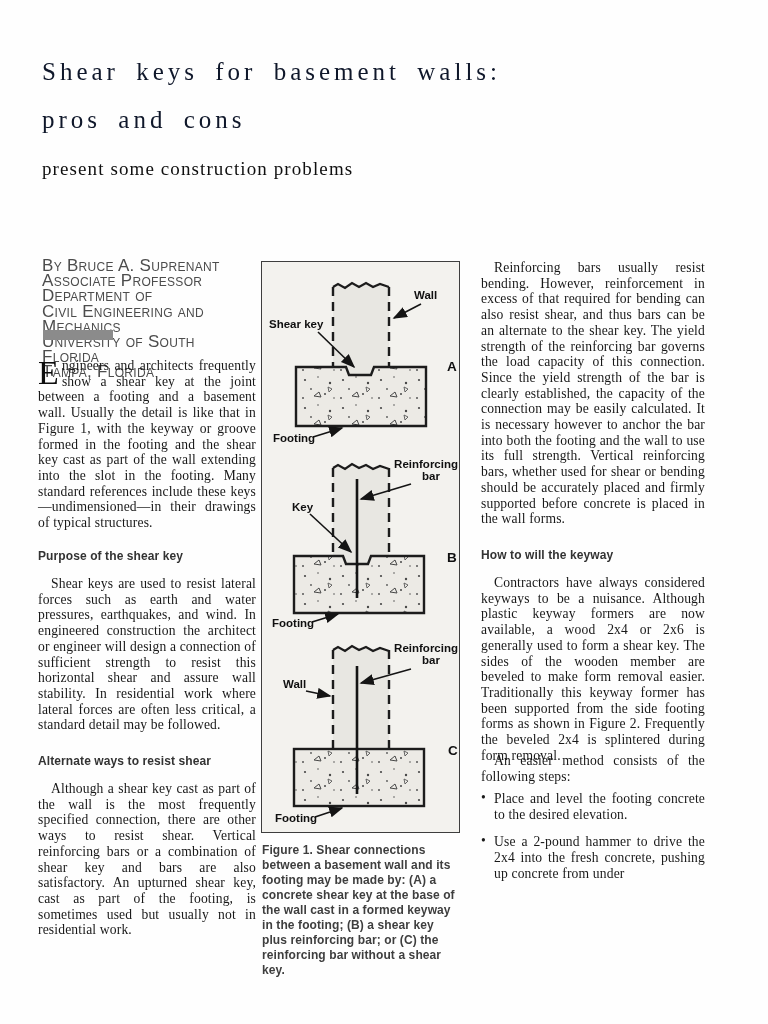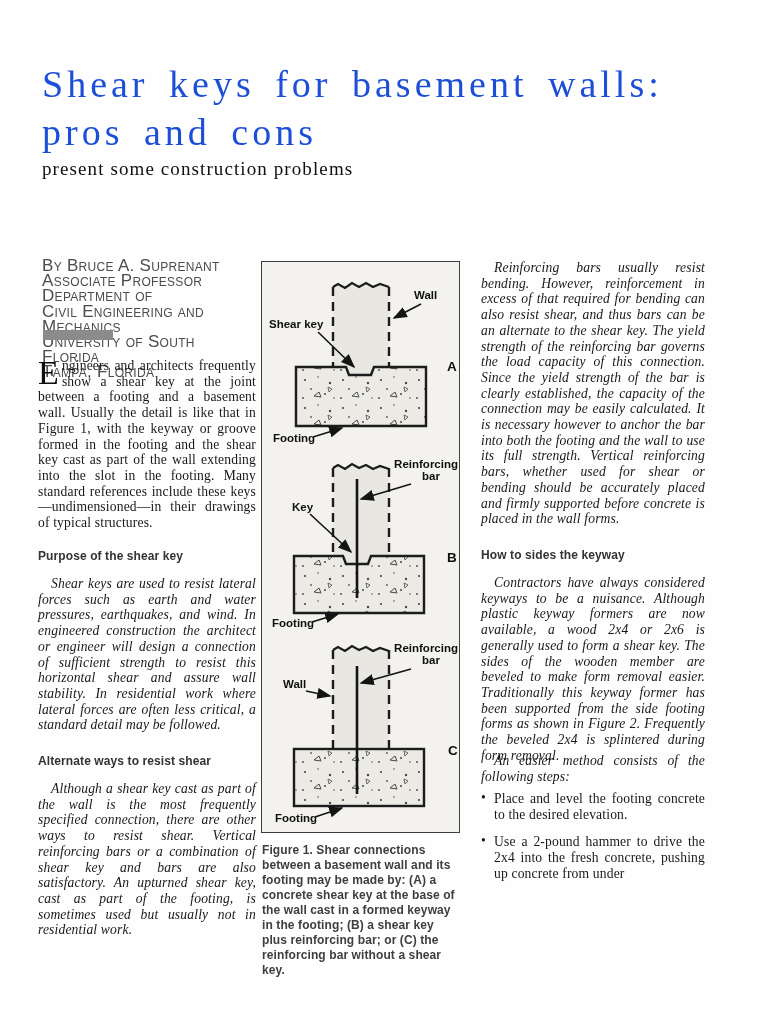--- a/index.html
+++ b/index.html
@@ -3,23 +3,23 @@
 <meta charset="utf-8">
 <style>
   html,body{margin:0;padding:0;background:#e8e8e8;}
   .page{
     position:relative; width:768px; height:1024px; margin:0 auto;
     background:#fefefe; overflow:hidden;
     font-family:"Liberation Serif", serif; color:#161616;
   }
   
   .title{
-    position:absolute; left:42px; top:60px; width:700px;
-    font-family:"Liberation Serif", serif; font-size:38px; line-height:48px;
-    letter-spacing:4px; word-spacing:7px; color:#1d4ed8; font-weight:normal;
+    position:absolute; left:42px; top:48px; width:700px;
+    font-family:"Liberation Serif", serif; font-size:25px; line-height:48px;
+    letter-spacing:4px; word-spacing:7px; color:#0f172a; font-weight:normal;
   }
   .subtitle{
     position:absolute; left:42px; top:156px; width:500px;
     font-size:19px; line-height:26px; letter-spacing:1.1px; color:#101010;
   }
   
   .byline{
     position:absolute; left:42px; top:258px; width:210px;
     font-family:"Liberation Sans", sans-serif;
     font-size:17px; line-height:15.2px; letter-spacing:.3px;
@@ -27,21 +27,21 @@
   }
   .byline-bar{
     position:absolute; left:43px; top:330px; width:70px; height:10px;
     background:#8b8b8b;
   }
   
   .bodytext{
     font-size:13.6px; line-height:15.7px; text-align:justify;
     letter-spacing:.15px; color:#181818;
   }
-  .indent{text-indent:13px;font-style:italic;}
+  .indent{text-indent:13px;}
   .colL{position:absolute; left:38px;  width:218px;}
   .colR{position:absolute; left:481px; width:224px;}
   .subhead{
     position:absolute; font-family:"Liberation Sans", sans-serif;
     font-size:12px; font-weight:bold; letter-spacing:.1px; color:#333;
   }
   .dropcap{
     float:left; font-size:34px; line-height:28px; padding:1px 3px 0 0;
     color:#0d0d0d;
   }
@@ -95,21 +95,21 @@
 
   <div class="colL bodytext" style="top:358px;">
     <span class="dropcap">E</span><span>ngineers and architects frequently show a shear key at the joint between a footing and a basement wall. Usually the detail is like that in Figure 1, with the keyway or groove formed in the footing and the shear key cast as part of the wall extending into the slot in the footing. Many standard references include these keys—undimensioned—in their drawings of typical structures.</span>
   </div>
   <div class="subhead" style="left:38px; top:549px;">Purpose of the shear key</div>
   <div class="colL bodytext indent" style="top:576px;">Shear keys are used to resist lateral forces such as earth and water pressures, earthquakes, and wind. In engineered construction the architect or engineer will design a connection of sufficient strength to resist this horizontal shear and assure wall stability. In residential work where lateral forces are often less critical, a standard detail may be followed.</div>
   <div class="subhead" style="left:38px; top:754px;">Alternate ways to resist shear</div>
   <div class="colL bodytext indent" style="top:781px;">Although a shear key cast as part of the wall is the most frequently specified connection, there are other ways to resist shear. Vertical reinforcing bars or a combination of shear key and bars are also satisfactory. An upturned shear key, cast as part of the footing, is sometimes used but usually not in residential work.</div>
 
   <div class="colR bodytext indent" style="top:260px;">Reinforcing bars usually resist bending. However, reinforcement in excess of that required for bending can also resist shear, and thus bars can be an alternate to the shear key. The yield strength of the reinforcing bar governs the load capacity of this connection. Since the yield strength of the bar is clearly established, the capacity of the connection may be easily calculated. It is necessary however to anchor the bar into both the footing and the wall to use its full strength. Vertical reinforcing bars, whether used for shear or bending should be accurately placed and firmly supported before concrete is placed in the wall forms.</div>
-  <div class="subhead" style="left:481px; top:548px;">How to sides the keyway</div>
+  <div class="subhead" style="left:481px; top:548px;">How to will the keyway</div>
   <div class="colR bodytext indent" style="top:575px;">Contractors have always considered keyways to be a nuisance. Although plastic keyway formers are now available, a wood 2x4 or 2x6 is generally used to form a shear key. The sides of the wooden member are beveled to make form removal easier. Traditionally this keyway former has been supported from the side footing forms as shown in Figure 2. Frequently the beveled 2x4 is splintered during form removal.</div>
   <div class="colR bodytext indent" style="top:753px;">An easier method consists of the following steps:</div>
   <div class="colR bodytext" style="top:791px;">
     <div class="bullet">Place and level the footing concrete to the desired elevation.</div>
     <div class="bullet">Use a 2-pound hammer to drive the 2x4 into the fresh concrete, pushing up concrete from under</div>
   </div>
 
   <div class="figure-box">
     <svg width="196" height="569" viewBox="0 0 196 569">
       <defs>

